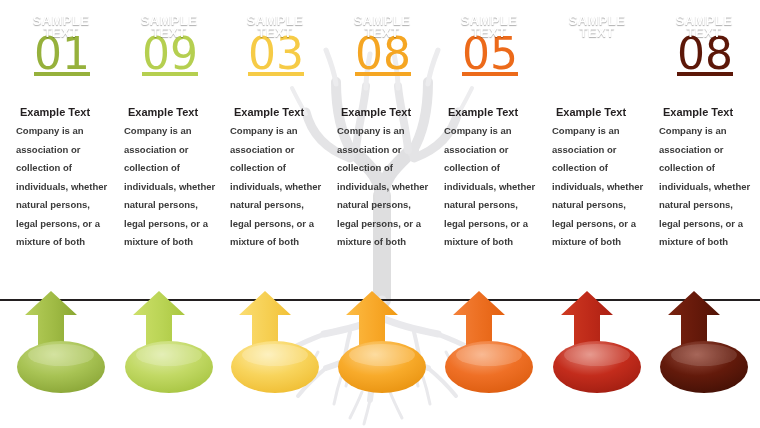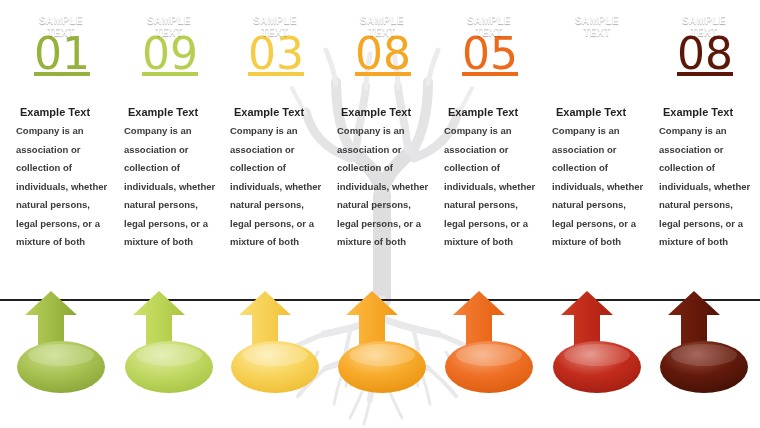--- a/index.html
+++ b/index.html
@@ -99,21 +99,21 @@
   .oval-label {
     position: absolute;
     left: 0;
     top: 0;
     width: 90px;
     height: 54px;
     display: flex;
     flex-direction: column;
     align-items: center;
     justify-content: center;
-    font-size: 10px;
+    font-size: 13px;
     font-weight: bold;
     color: #ffffff;
     letter-spacing: 0.4px;
     line-height: 12px;
     text-shadow: 0 1px 1px rgba(0,0,0,0.32);
     pointer-events: none;
   }
 </style>
 </head>
 <body>

